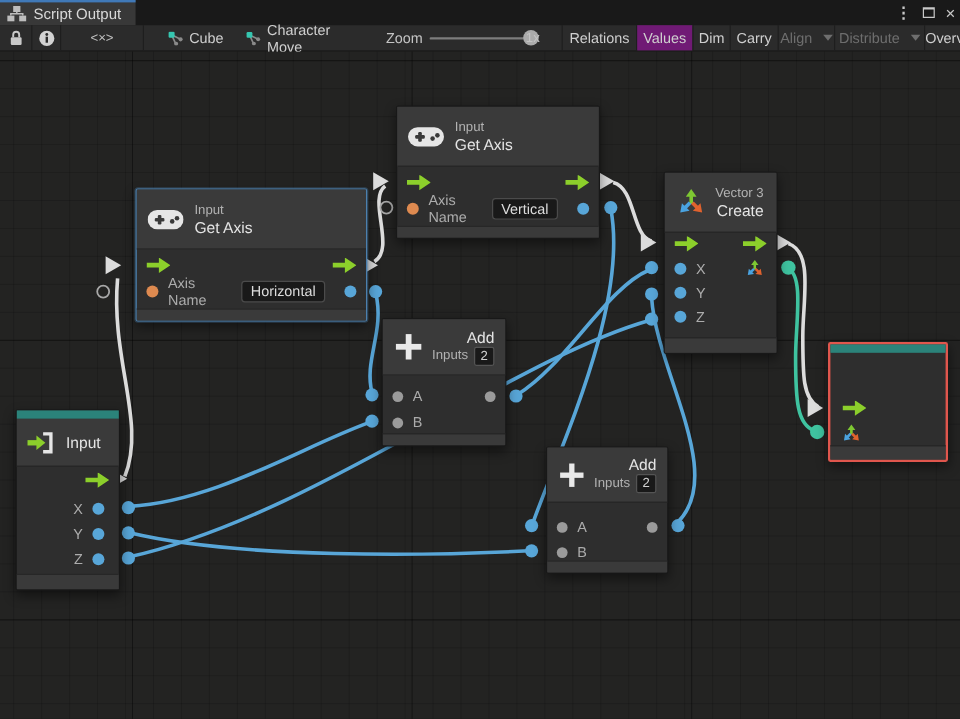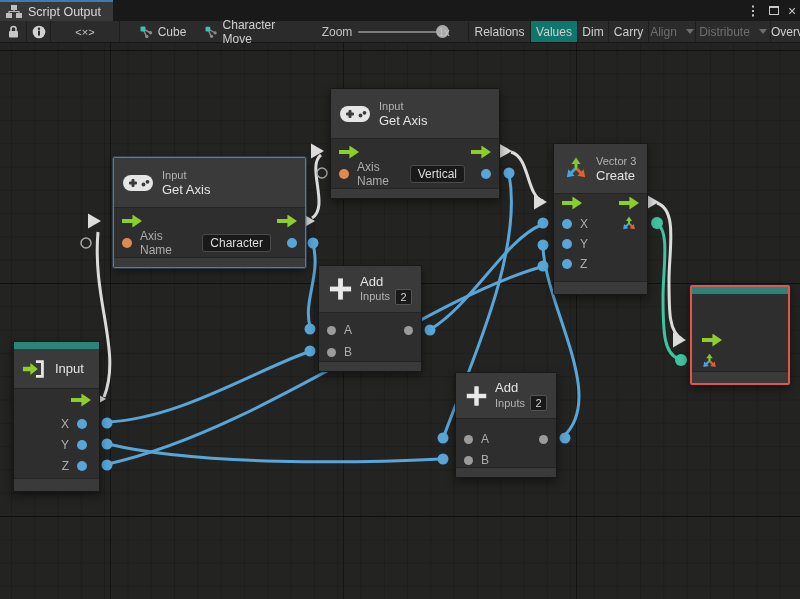--- a/index.html
+++ b/index.html
@@ -13,21 +13,21 @@
   .winbtn{position:absolute;top:0;height:21px;display:flex;align-items:center;justify-content:center;color:#c9c9c9;}
   .kebab{left:744px;width:18px;font-size:13px;font-weight:bold;letter-spacing:0;}
   .maxbox{left:764px;width:20px;}
   .maxbox i{display:block;width:10px;height:9px;border:1.5px solid #c9c9c9;border-top-width:2.5px;}
   .closex{left:784px;width:16px;font-size:14px;}
   
   .toolbar{position:absolute;left:0;top:21px;width:800px;height:22px;background:#2b2b2b;
     border-bottom:1px solid #161616;font-size:12px;color:#cfcfcf;}
   .tbtn{position:absolute;top:0;height:21px;display:flex;align-items:center;justify-content:center;gap:5px;}
   .sep{position:absolute;top:0;height:21px;width:1px;background:#1e1e1e;}
-  .pressed{background:#0f766e;}
+  .pressed{background:#701a75;}
   .disabled{color:#6e6e6e;}
   .drop{width:0;height:0;border-left:4px solid transparent;border-right:4px solid transparent;border-top:5px solid #6e6e6e;margin-left:4px;}
   .slider-track{position:absolute;left:358px;top:10px;width:90px;height:2px;background:#7d7d7d;border-radius:1px;}
   .slider-handle{position:absolute;left:436px;top:4px;width:13px;height:13px;border-radius:50%;background:#ababab;}
   
   .canvas{position:absolute;left:0;top:43px;width:800px;height:556px;background-color:#232322;
     background-image:
       linear-gradient(90deg,rgba(0,0,0,.42) 1px,transparent 1px),
       linear-gradient(0deg,rgba(0,0,0,.42) 1px,transparent 1px),
       linear-gradient(90deg,rgba(0,0,0,.16) 1px,transparent 1px),
@@ -38,21 +38,21 @@
   svg.wires *{pointer-events:auto;}
   
   .node{position:absolute;background:#2e2e2e;border:1px solid #181818;border-radius:2px;
     box-shadow:0 4px 10px rgba(0,0,0,.45);}
   .node .head{position:absolute;left:0;right:0;top:0;background:#3a3a3a;border-bottom:1px solid #242424;
     display:flex;align-items:center;gap:9px;padding:0 9px;}
   .node .foot{position:absolute;left:0;right:0;bottom:0;height:10px;background:#3a3a3a;border-top:1px solid #242424;}
   .selected{border:1px solid #4c80ae;box-shadow:0 0 0 1px rgba(76,128,174,.35),0 4px 10px rgba(0,0,0,.45);}
   .highlighted{border:2px solid #e0564d;}
   .strip{position:absolute;left:0;right:0;top:0;height:7px;}
-  .title{font-size:13px;color:#e4e4e4;line-height:15px;white-space:nowrap;}
+  .title{font-size:13px;color:#e4e4e4;line-height:15px;white-space:nowrap;text-align:right;}
   .cat{font-size:11px;color:#b2b2b2;line-height:13px;white-space:nowrap;}
   .row{position:absolute;left:0;right:0;height:22px;display:flex;align-items:center;padding:0 8px;gap:8px;}
   .row.right{justify-content:flex-end;}
   .plabel{font-size:12px;color:#acacac;}
   .dot{width:10px;height:10px;border-radius:50%;flex:none;}
   .dot.blue{background:#58a6d8;}
   .dot.orange{background:#de8a50;}
   .dot.gray{width:9px;height:9px;background:#9b9b9b;}
   .farrow{width:20px;height:13px;background:#8ccf2b;flex:none;
     clip-path:polygon(0 35%,52% 35%,52% 0,100% 50%,52% 100%,52% 65%,0 65%);}
@@ -242,21 +242,21 @@
     </div>
   </div>
   <div class="row" style="top:52px;">
     <i class="farrow"></i>
     <span class="spacer"></span>
     <i class="farrow"></i>
   </div>
   <div class="row" style="top:74px;">
     <span class="dot orange"></span>
     <span class="plabel">Axis Name</span>
-    <span class="field">Character</span>
+    <span class="field">Horizontal</span>
     <span class="spacer"></span>
     <span class="dot blue"></span>
   </div>
   <div class="foot"></div>
 </div>
 
 <div class="node" style="left:318px;top:265px;width:104px;height:107px;">
   <div class="head" style="height:47px;gap:7px;">
     <svg width="26" height="26" viewBox="0 0 26 26">
       <rect x="10.5" y="2" width="5" height="22" fill="#e9e9e9"></rect>

